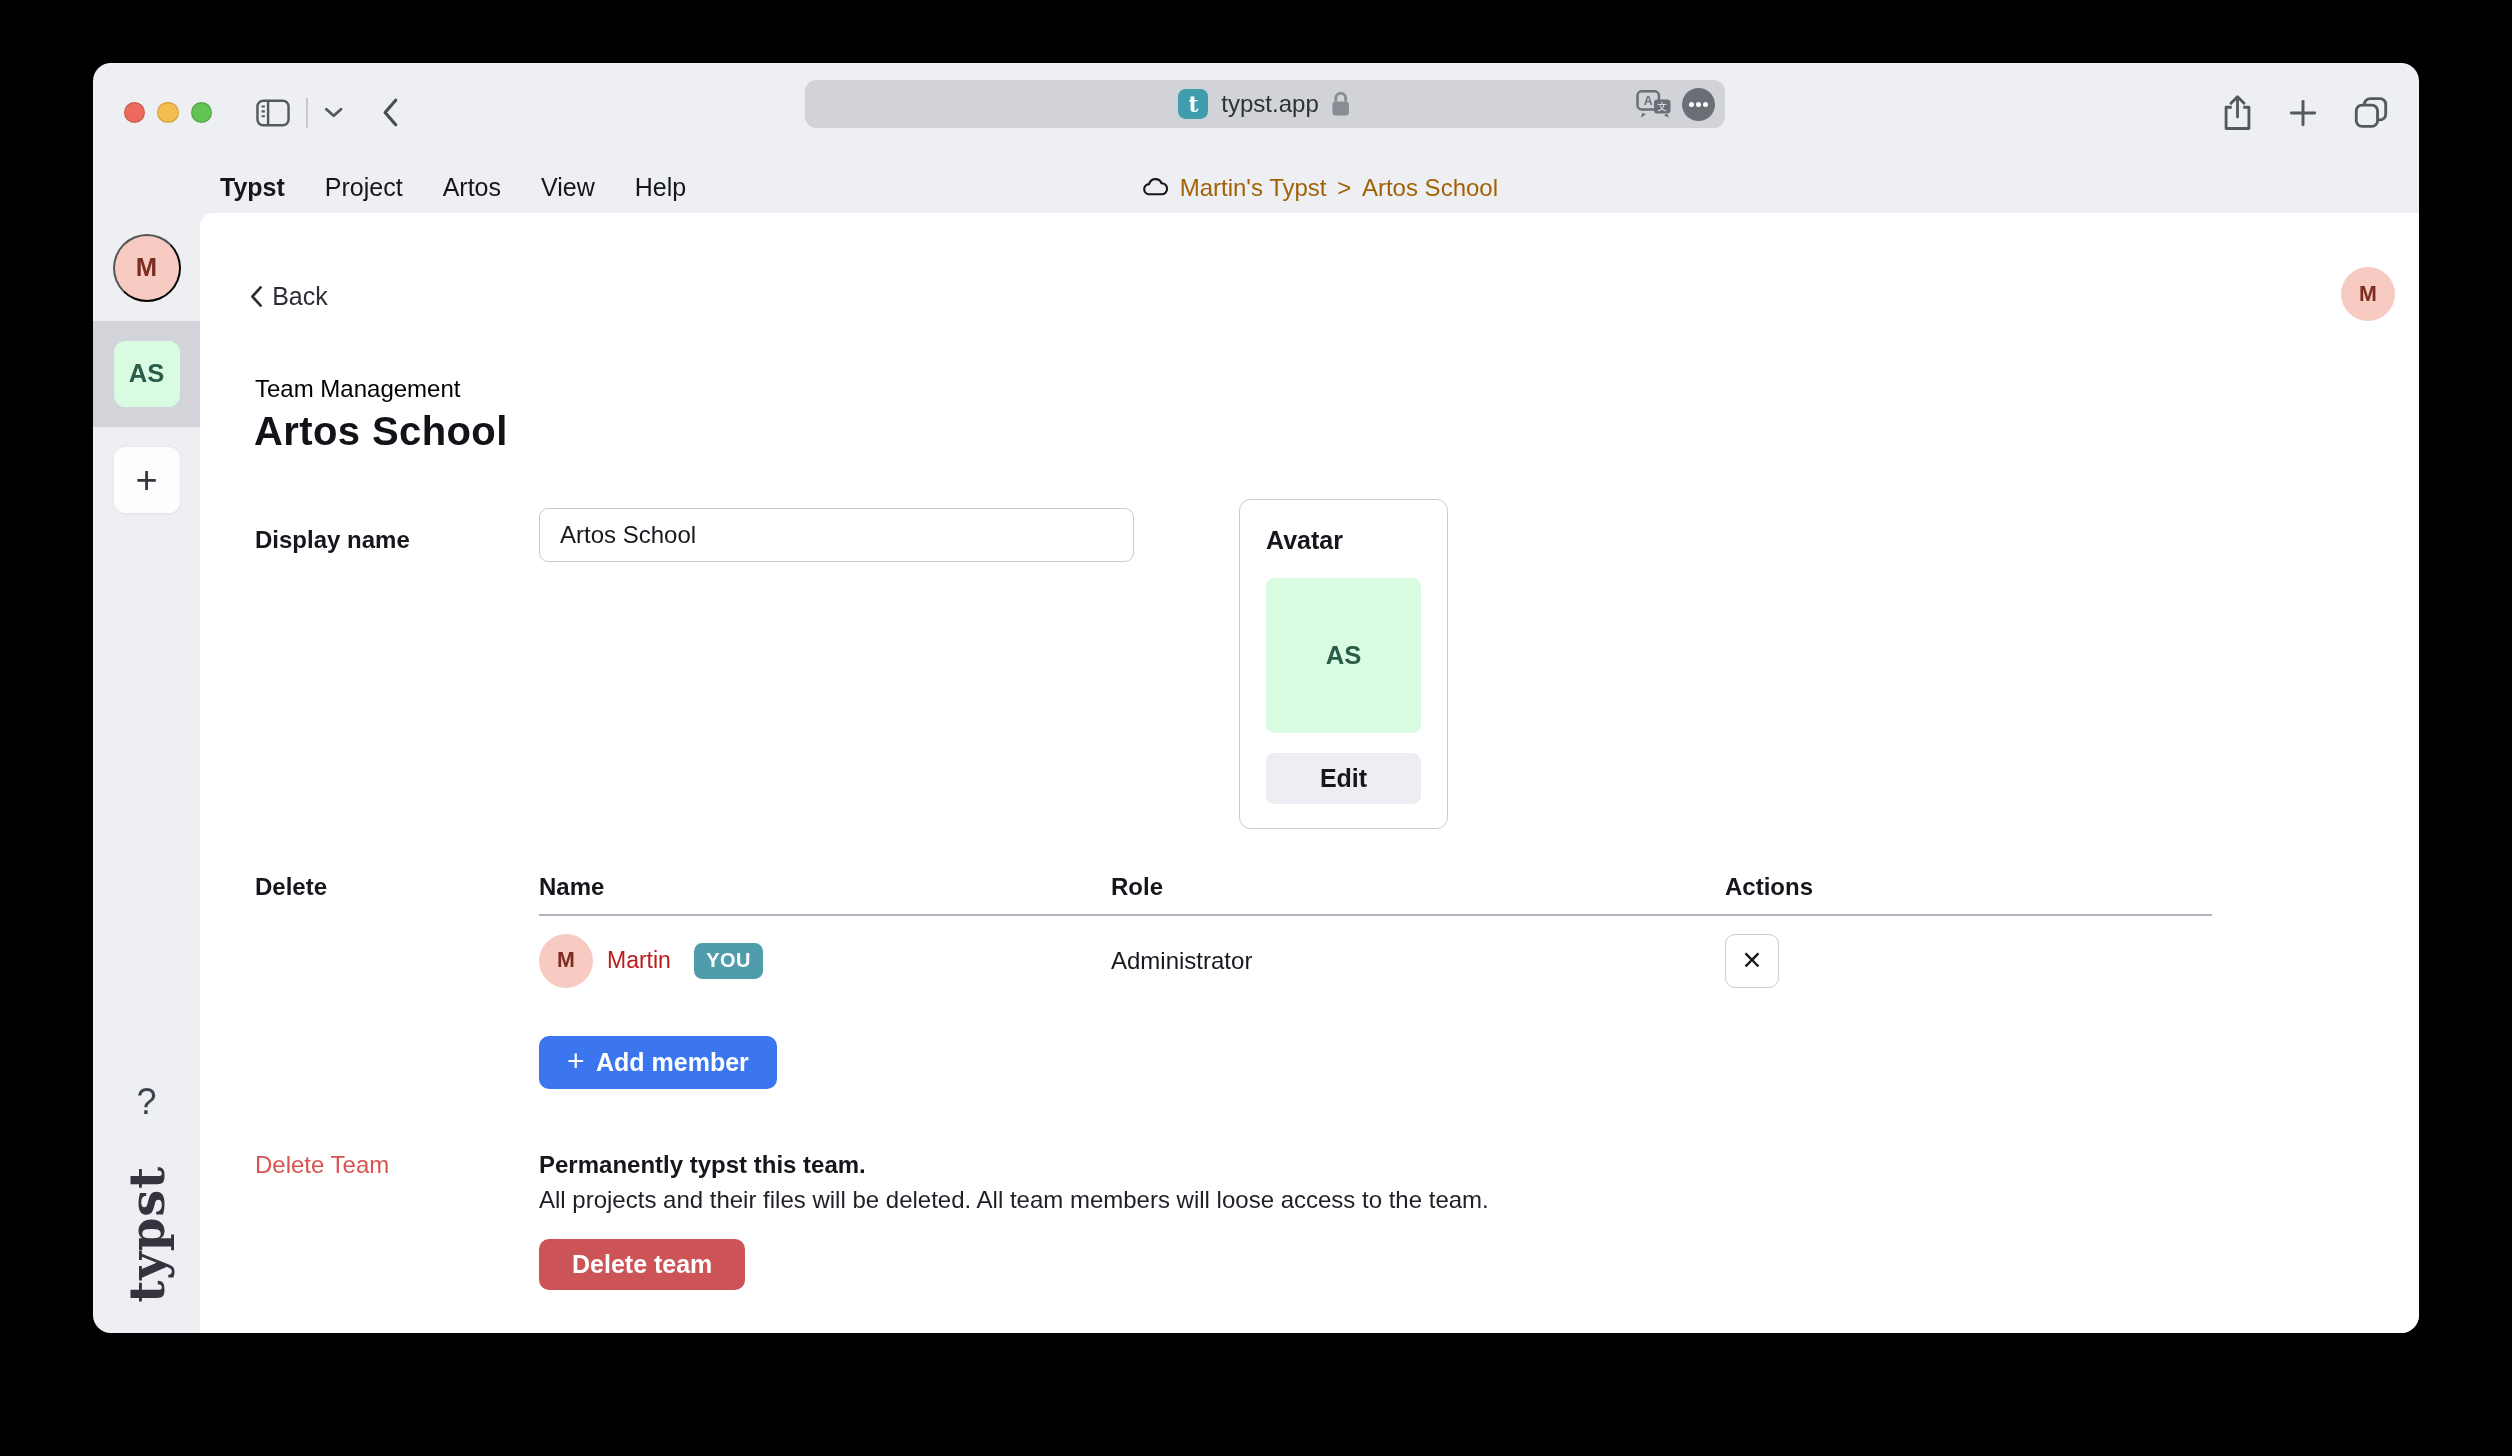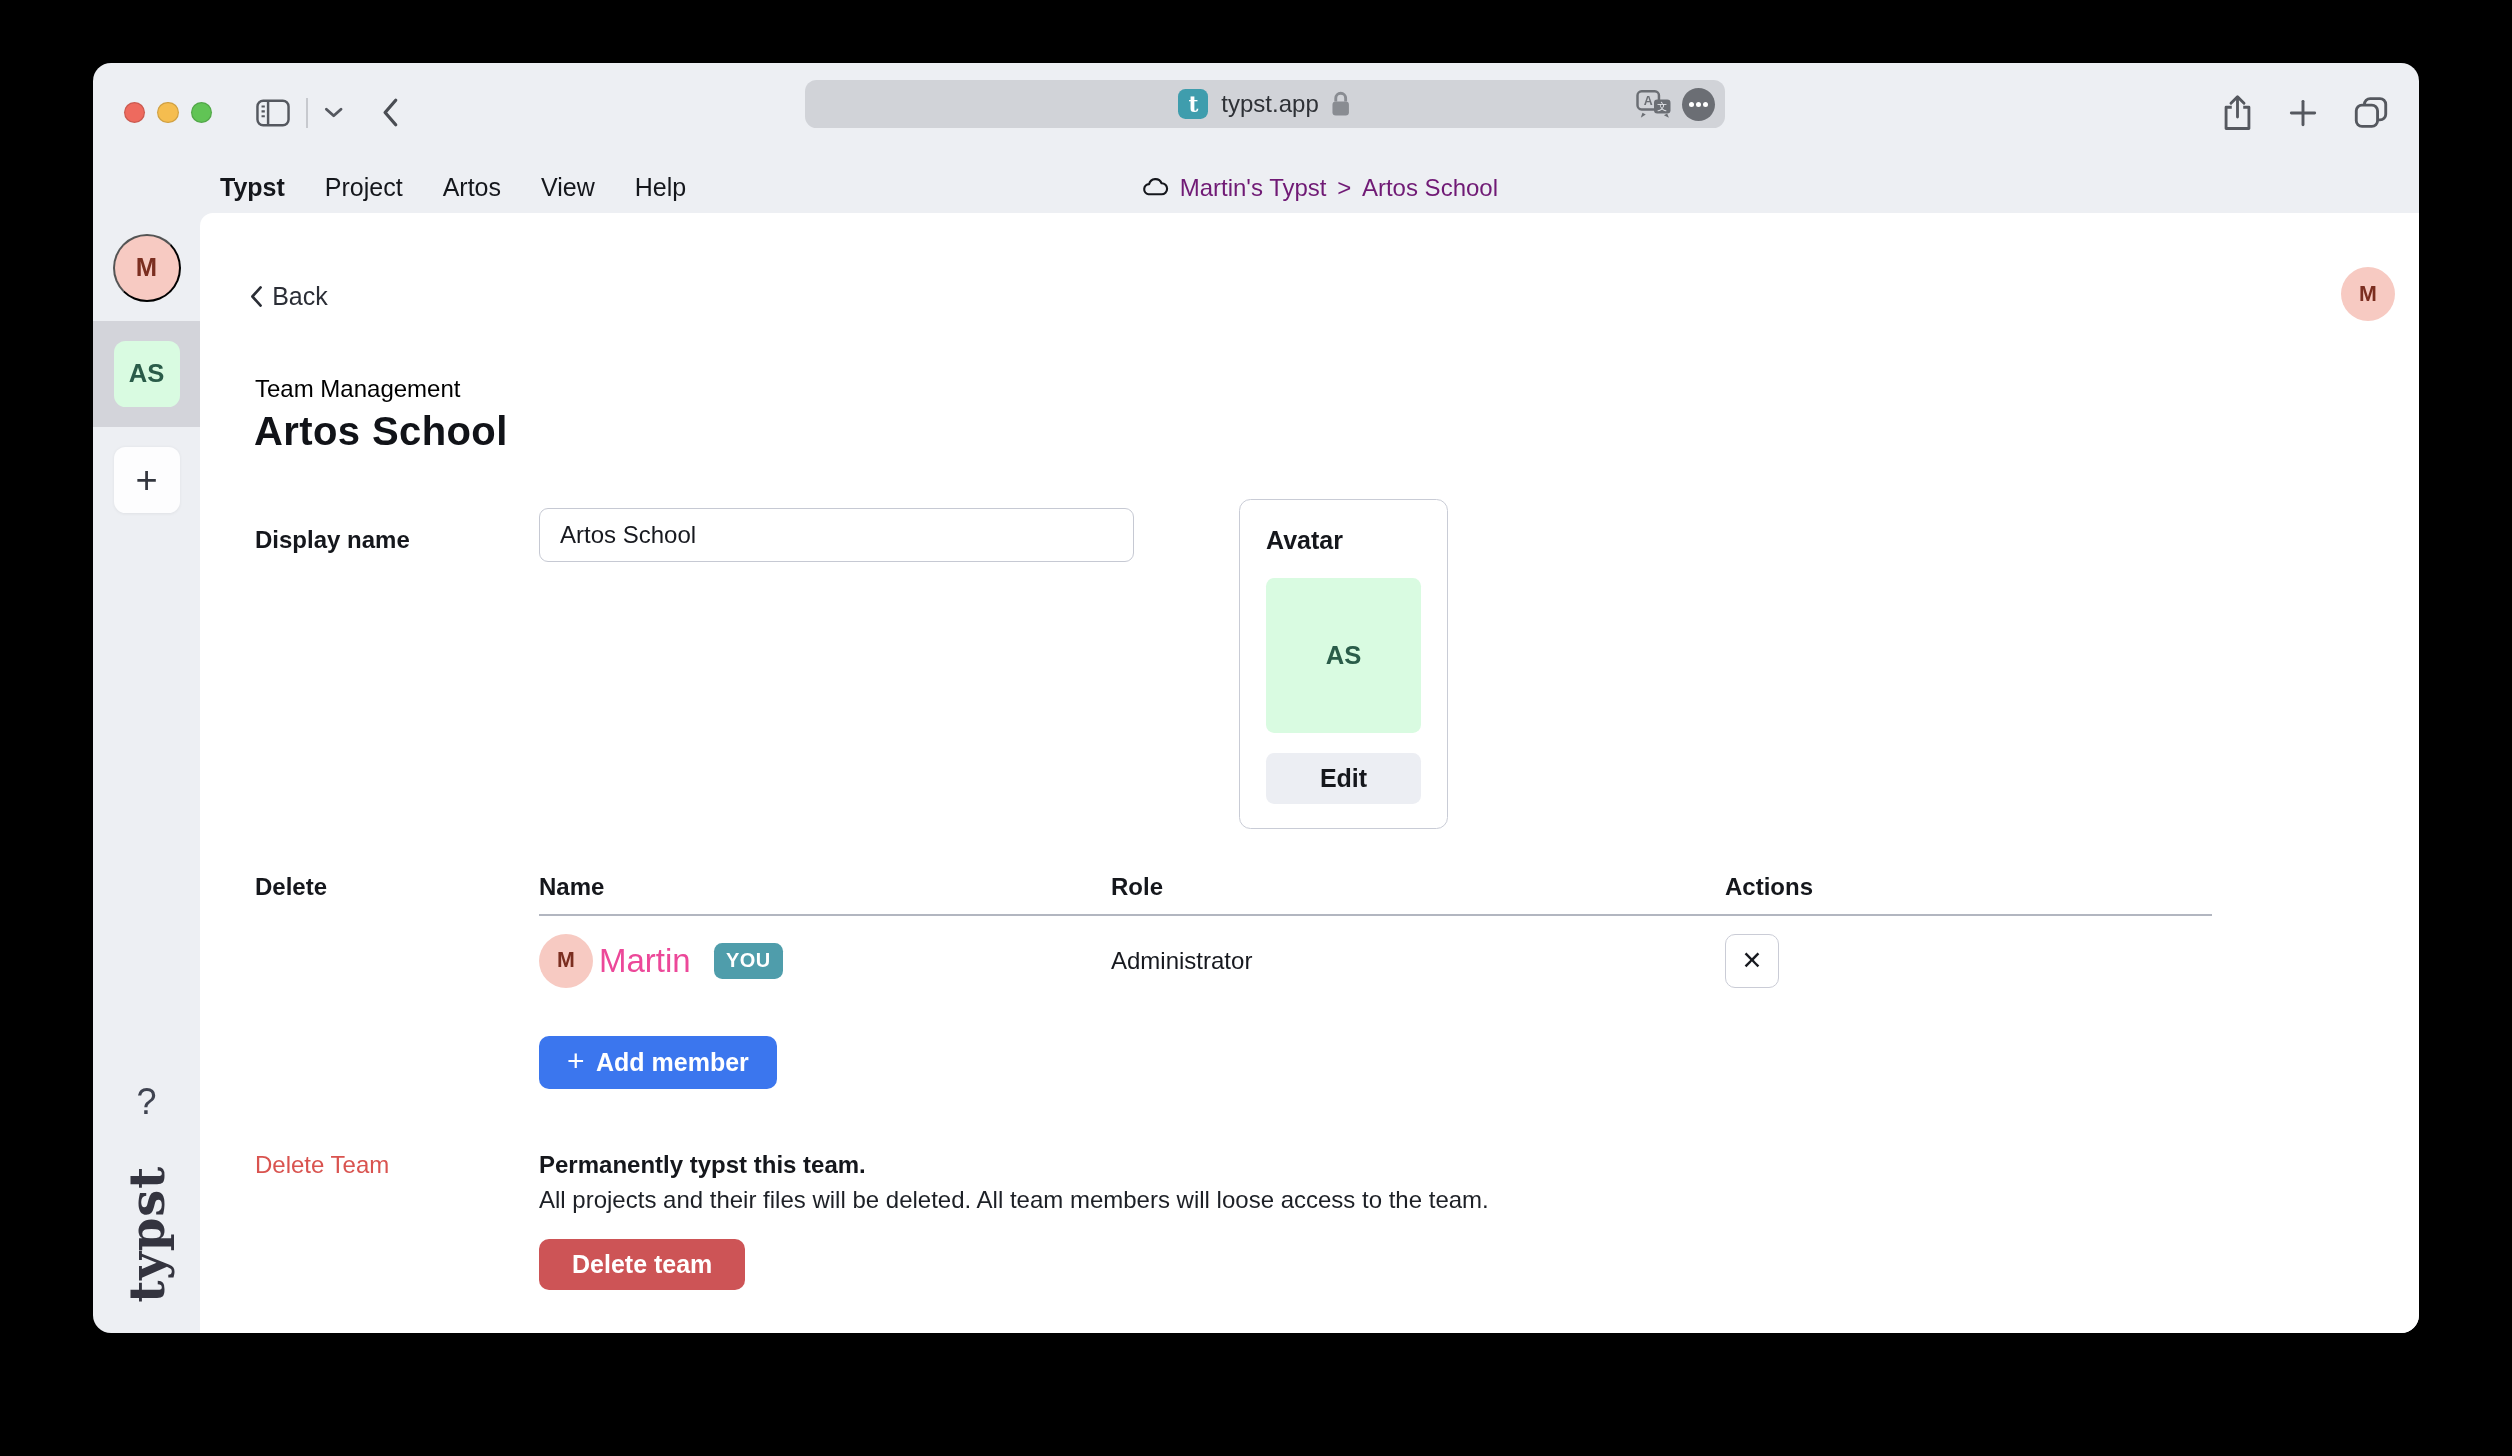--- a/index.html
+++ b/index.html
@@ -25,21 +25,21 @@
   .addr-right{ position:absolute; right:10px; display:flex; align-items:center; gap:8.2px; }
   .more-circle{ width:33px; height:33px; border-radius:50%; background:#6b6e74; position:relative; border:none; }
   .more-circle i{ position:absolute; top:14px; width:5px; height:5px; border-radius:50%; background:#fff; }
   .more-circle i:nth-child(1){ left:6.6px; } .more-circle i:nth-child(2){ left:14px; } .more-circle i:nth-child(3){ left:21.4px; }
   .chrome-right{ position:absolute; right:30px; display:flex; align-items:center; gap:35px; }
 
   
   .menubar{ height:51px; position:relative; display:flex; align-items:center; padding-left:127px; flex:0 0 auto; }
   .menu-item{ font-size:25px; color:#15171c; margin-right:40px; background:none; border:none; cursor:default; }
   .menu-item.app{ font-weight:bold; }
-  .breadcrumb{ position:absolute; left:1048px; display:flex; align-items:center; gap:10.7px; font-size:24px; color:#701a75; }
+  .breadcrumb{ position:absolute; left:1048px; display:flex; align-items:center; gap:10.7px; font-size:24px; color:#a16207; }
 
   
   .bodyrow{ flex:1; display:flex; min-height:0; }
   .sidebar{ width:107px; display:flex; flex-direction:column; align-items:center; flex:0 0 auto; }
   .av{ display:flex; align-items:center; justify-content:center; font-weight:bold; }
   .av-m{ width:68px; height:68px; border-radius:50%; background:#f7cac2; color:#7b2e20; font-size:25.6px; margin-top:20.6px; }
   .team-band{ width:100%; margin-top:19px; padding:20px 0; background:#d3d4da; display:flex; justify-content:center; }
   .av-as{ width:66px; height:66px; border-radius:11.5px; background:#d9fbe1; color:#2a5c49; font-size:25.6px; }
   .add-team{ margin-top:20.6px; width:66px; height:66px; border-radius:11.5px; background:#fdfdfe; border:none;
              font-size:38px; font-weight:300; color:#33363e; box-shadow:0 0.8px 3.3px rgba(0,0,0,.06); }
@@ -69,21 +69,21 @@
              font-size:25px; font-weight:bold; color:#15171c; font-family:"Liberation Sans", sans-serif; }
 
   .members-label{ position:absolute; left:55px; top:660px; font-size:24px; font-weight:bold; color:#15171c; }
   .mtable{ position:absolute; left:339px; top:660px; width:1673px; }
   .thead{ display:flex; font-size:24px; font-weight:bold; color:#15171c; }
   .col-name{ width:545px; } .col-role{ width:614px;margin-left:27px; } .col-actions{ flex:1; }
   .thead-line{ margin-top:13px; height:1.6px; background:#b2b6c0; }
   .trow{ display:flex; align-items:center; margin-top:18px; }
   .cell{ display:flex; align-items:center; }
   .row-av{ width:54px; height:54px; border-radius:50%; background:#f7cac2; color:#7b2e20; font-size:21.4px; }
-  .member-name{ font-size:33px; color:#ec4899; margin-left:6px; }
+  .member-name{ font-size:23px; color:#b91c1c; margin-left:14px; }
   .you-badge{ margin-left:23px; background:#4f9dab; color:#fff; font-size:20px; font-weight:bold;
               padding:6.6px 12.4px; border-radius:8.2px; letter-spacing:0.4px; }
   .role-text{ font-size:24px; color:#17191f; }
   .x-btn{ width:54px; height:54px; border:1.6px solid #caccd6; border-radius:10px; background:#fff;
           font-size:25px; color:#17191f; display:flex; align-items:center; justify-content:center; }
   .add-member{ position:absolute; left:339px; top:823px; height:53px; padding:0 28px; border:none; border-radius:10px;
                background:#3b76ee; color:#fff; display:flex; align-items:center; gap:11.5px;
                font-family:"Liberation Sans", sans-serif; }
   .add-member .plus{ font-size:30px; font-weight:400; margin-top:-2.5px; }
   .add-member .lbl{ font-size:25px; font-weight:bold; }

